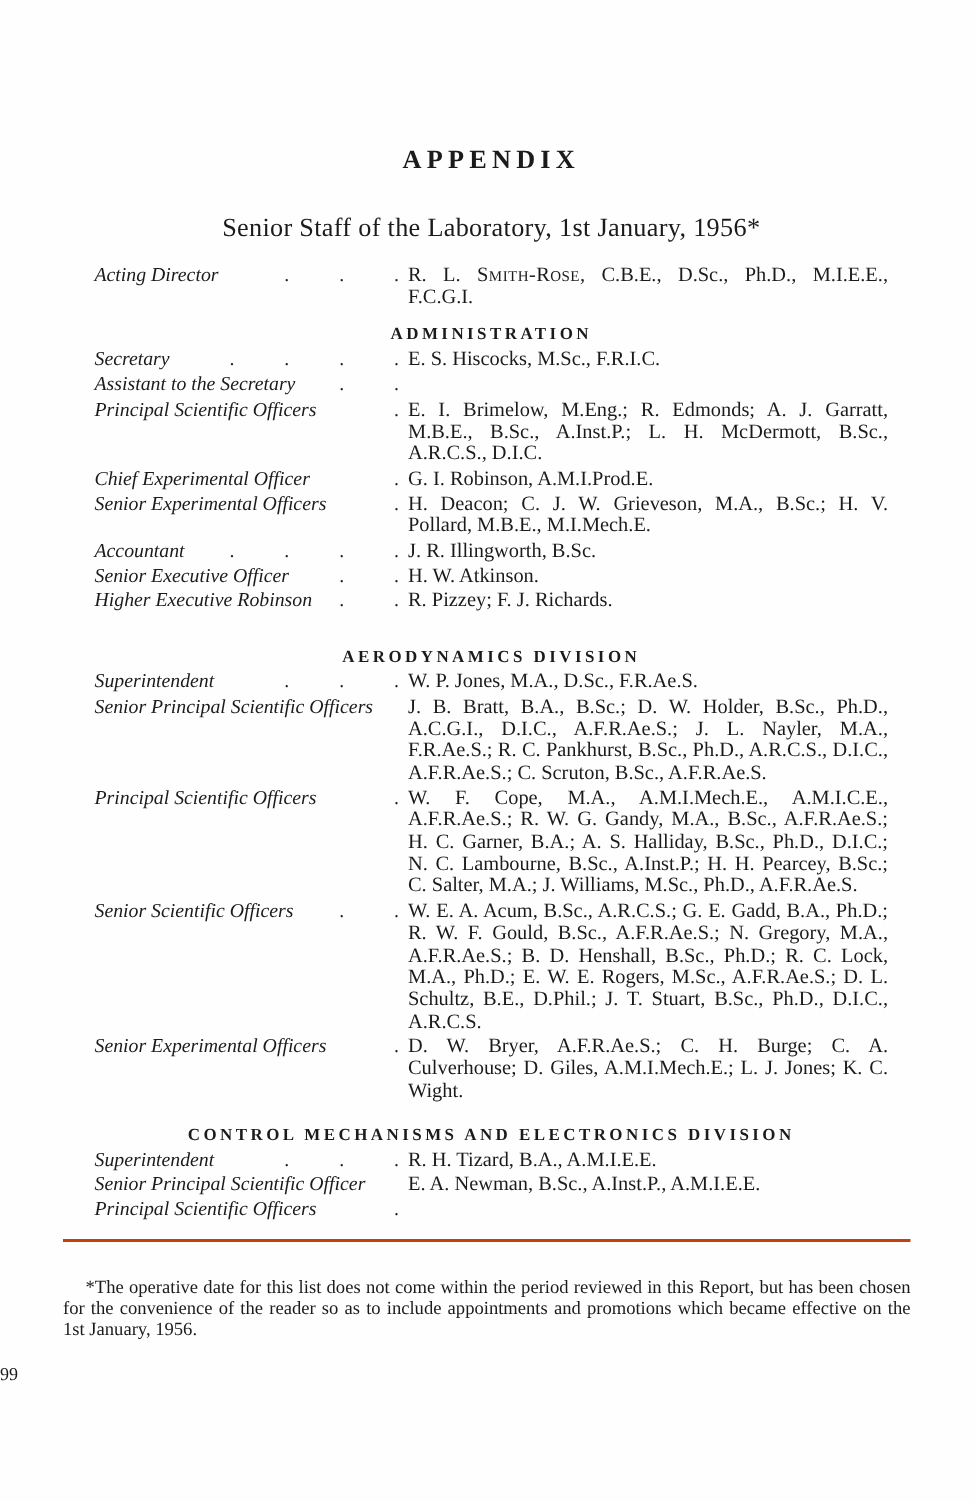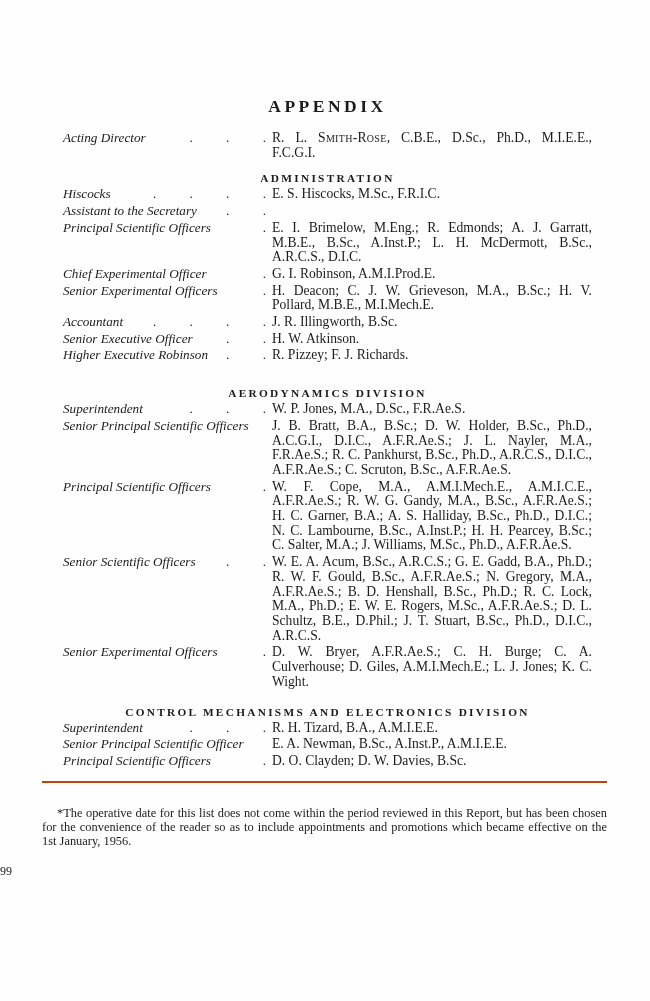--- a/index.html
+++ b/index.html
@@ -107,37 +107,38 @@
     line-height: 16px;
   }
 </style>
 </head>
 <body>
 
 <div class="page">
   <div class="main">
 
     <h1 class="title">APPENDIX</h1>
+    <h2 class="subtitle">Senior Staff of the Laboratory, 1st January, 1956*</h2>
 
     <div class="director-wrap">
       <div class="staff-row">
         <div class="row-label">
           <span class="lbl">Acting Director</span>
           <span class="leader">. . .</span>
         </div>
         <div class="row-value"><span>R. L. </span><span class="smallcaps">Smith-Rose</span><span>, C.B.E., D.Sc., Ph.D., M.I.E.E., F.C.G.I.</span></div>
       </div>
     </div>
 
     <section class="staff-section s-admin">
       <h3 class="section-heading">ADMINISTRATION</h3>
       <div class="rows">
   <div class="staff-row">
     <div class="row-label">
-      <span class="lbl">Hiscocks</span>
+      <span class="lbl">Secretary</span>
       <span class="leader">. . . .</span>
     </div>
     <div class="val row-value">E. S. Hiscocks, M.Sc., F.R.I.C.</div>
   </div>
 
   <div class="staff-row">
     <div class="row-label">
       <span class="lbl">Assistant to the Secretary</span>
       <span class="leader">. .</span>
     </div>
@@ -255,21 +256,20 @@
       <span class="leader"></span>
     </div>
     <div class="val row-value">E. A. Newman, B.Sc., A.Inst.P., A.M.I.E.E.</div>
   </div>
 
   <div class="staff-row">
     <div class="row-label">
       <span class="lbl">Principal Scientific Officers</span>
       <span class="leader">.</span>
     </div>
-    <div class="val row-value">D. O. Clayden; D. W. Davies, B.Sc.</div>
   </div>
 </div>
     </section>
 
   </div>
 
   <div class="footnote-block">
     <p class="footnote" style="margin:0">*The operative date for this list does not come within the period reviewed in this Report, but has been chosen for the convenience of the reader so as to include appointments and promotions which became effective on the 1st January, 1956.</p>
   </div>
 

